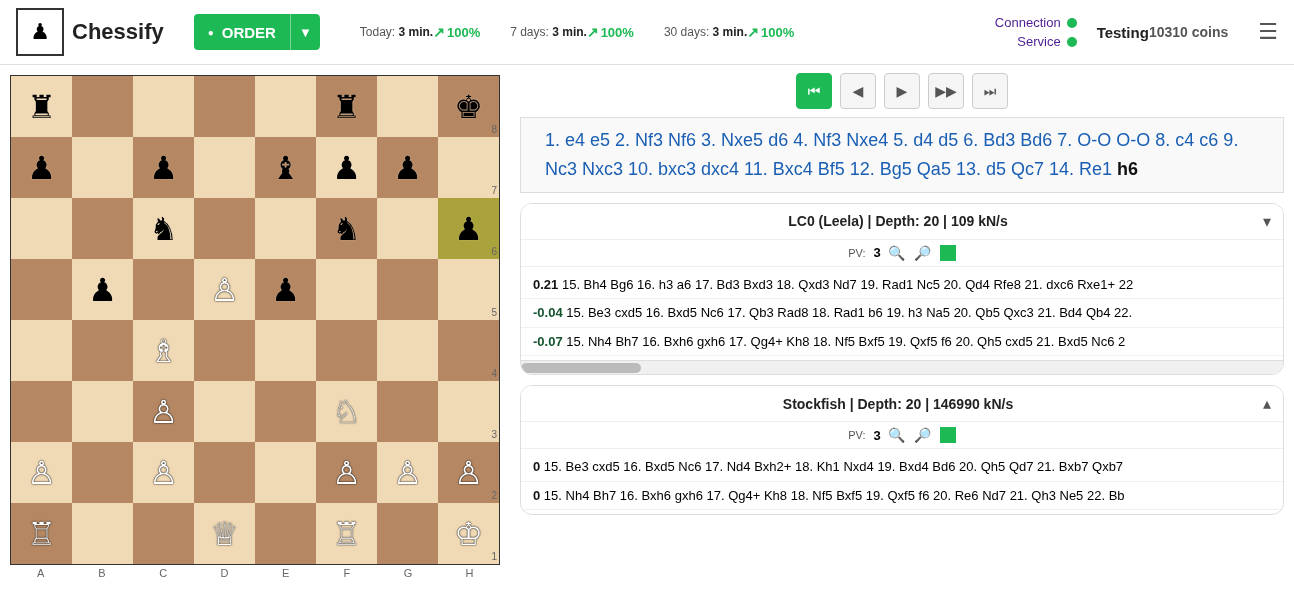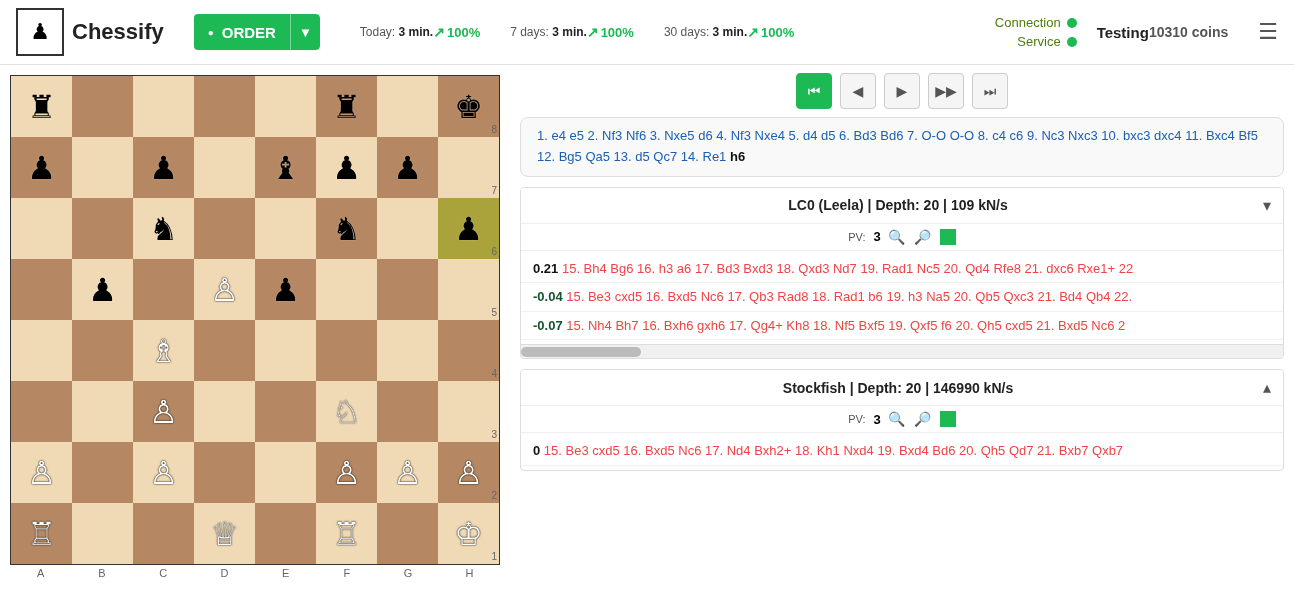--- a/index.html
+++ b/index.html
@@ -77,21 +77,21 @@
     .stat-label span { font-weight: bold; color: #222; }
     .stat-value { font-size: 13px; color: #1db954; font-weight: bold; display: flex; align-items: center; gap: 2px; }
     .stat-value .arrow-up { color: #1db954; font-size: 14px; }
 
     .connection-group {
       display: flex;
       flex-direction: column;
       align-items: flex-end;
       gap: 4px;
     }
-    .conn-row { display: flex; align-items: center; gap: 6px; font-size: 13px; color: #4d7c0f; }
+    .conn-row { display: flex; align-items: center; gap: 6px; font-size: 13px; color: #4c1d95; }
     .conn-dot { width: 10px; height: 10px; border-radius: 50%; background: #1db954; display: inline-block; }
 
     .testing-group {
       display: flex;
       flex-direction: row;
       align-items: center;
     }
     .testing-title { font-size: 15px; font-weight: bold; color: #222; }
     .testing-coins { font-size: 14px; color: #555; font-weight: bold; }
 
@@ -183,33 +183,33 @@
       justify-content: center;
       font-size: 14px;
       color: #555;
     }
     .nav-btn.active { background: #1db954; color: #fff; border-color: #1db954; }
 
     
     .move-list {
       background: #f9f9f9;
       border: 1px solid #ddd;
-      border-radius: 8px;
-      padding: 8px 16px;
+      border-radius: 0;
+      padding: 8px 24px;
       margin-bottom: 10px;
-      font-size: 13px;
+      font-size: 18px;
       line-height: 1.6;
       color: #1a5fb4;
     }
     .move-list .move-bold { font-weight: bold; color: #111; }
 
     
     .engine-panel {
       border: 1px solid #ddd;
-      border-radius: 4px;
+      border-radius: 12px;
       margin-bottom: 10px;
       overflow: hidden;
     }
     .engine-header {
       background: #fff;
       padding: 8px 12px;
       display: flex;
       align-items: center;
       justify-content: space-between;
       border-bottom: 1px solid #eee;
@@ -256,21 +256,21 @@
       font-size: 13px;
       line-height: 1.5;
       color: #333;
       border-bottom: 1px solid #f0f0f0;
       white-space: nowrap;
       overflow: hidden;
       text-overflow: ellipsis;
     }
     .engine-line .score { font-weight: bold; color: #111; }
     .engine-line .score.neg { color: #14532d; }
-    .engine-line .moves { color: #ef4444; }
+    .engine-line .moves { color: #000000; }
     .engine-scrollbar {
       height: 14px;
       background: #f0f0f0;
       border-top: 1px solid #ddd;
       position: relative;
       overflow: hidden;
     }
     .engine-scrollbar-thumb {
       position: absolute;
       left: 0;
@@ -535,17 +535,21 @@
         <span class="pv-value">3</span>
         <span class="zoom-icon">🔍</span>
         <span class="zoom-icon">🔎</span>
         <span class="pv-color-box"></span>
       </div>
       <div class="engine-lines">
         <div class="engine-line">
           <span class="score">0</span>
           <span class="moves"> 15. Be3 cxd5 16. Bxd5 Nc6 17. Nd4 Bxh2+ 18. Kh1 Nxd4 19. Bxd4 Bd6 20. Qh5 Qd7 21. Bxb7 Qxb7</span>
         </div>
+        <div class="engine-line">
+          <span class="score">0</span>
+          <span class="moves"> 15. Nh4 Bh7 16. Bxh6 gxh6 17. Qg4+ Kh8 18. Nf5 Bxf5 19. Qxf5 f6 20. Re6 Nd7 21. Qh3 Ne5 22. Bb</span>
+        </div>
       </div>
     </div>
 
   </div>
 </div>
 
 </body></html>

